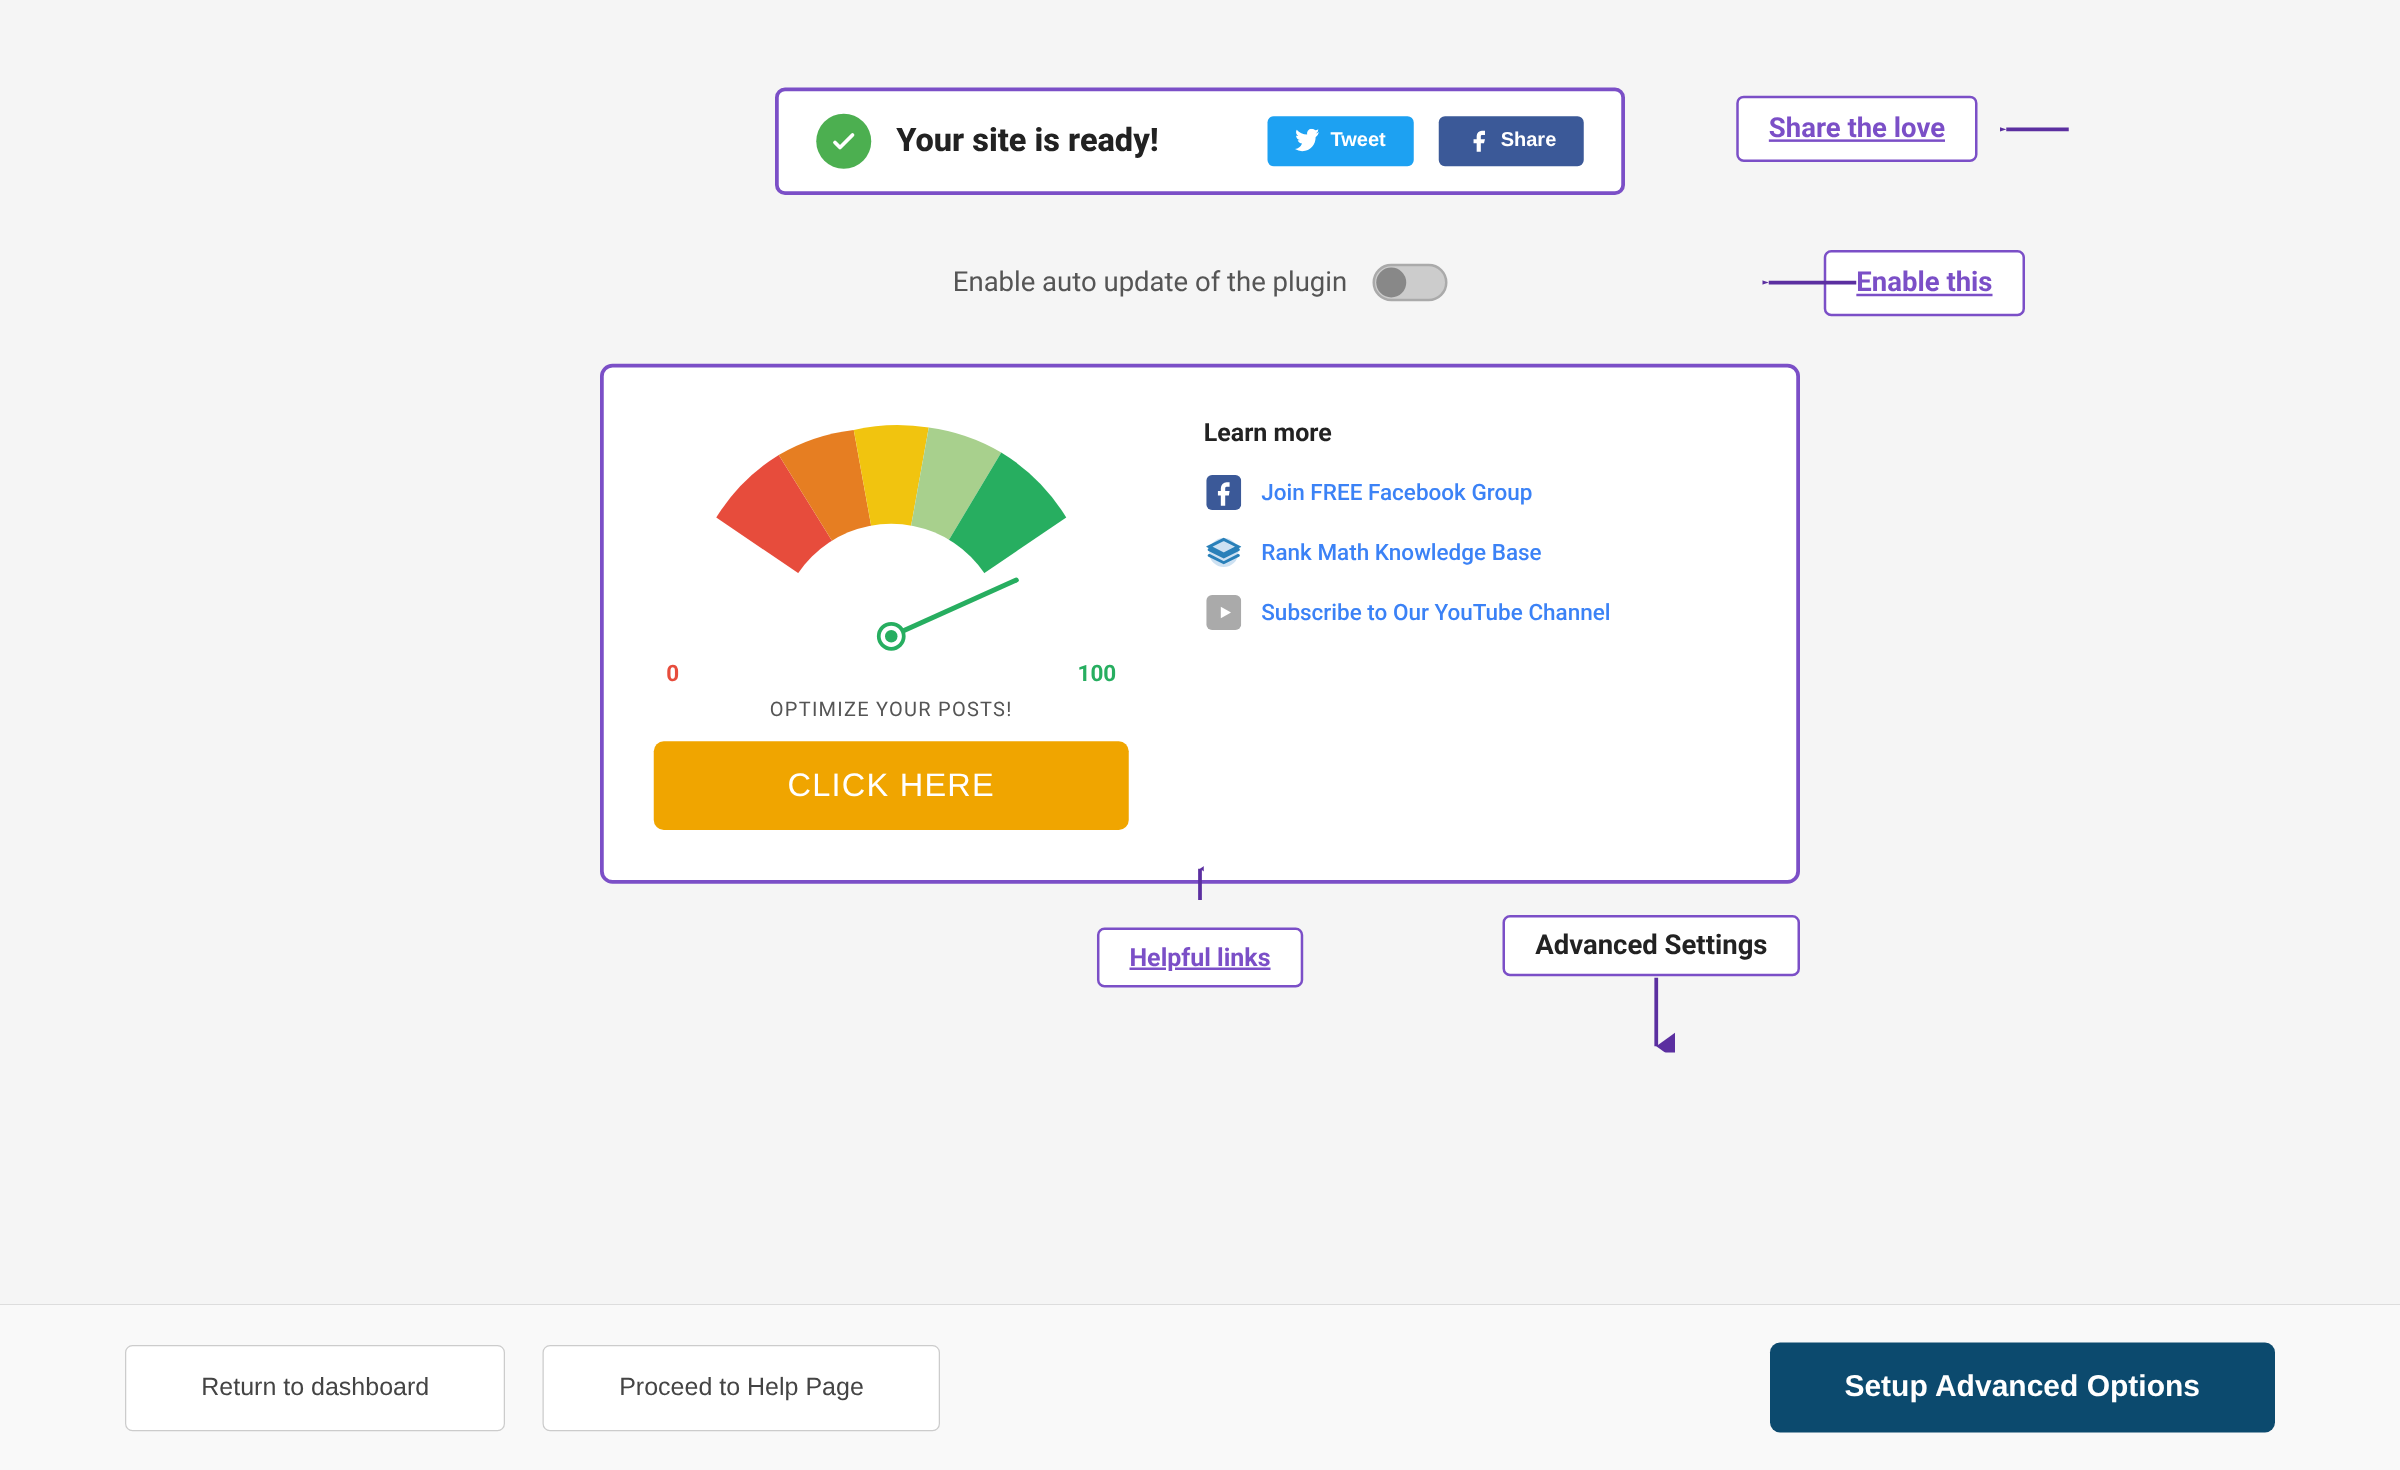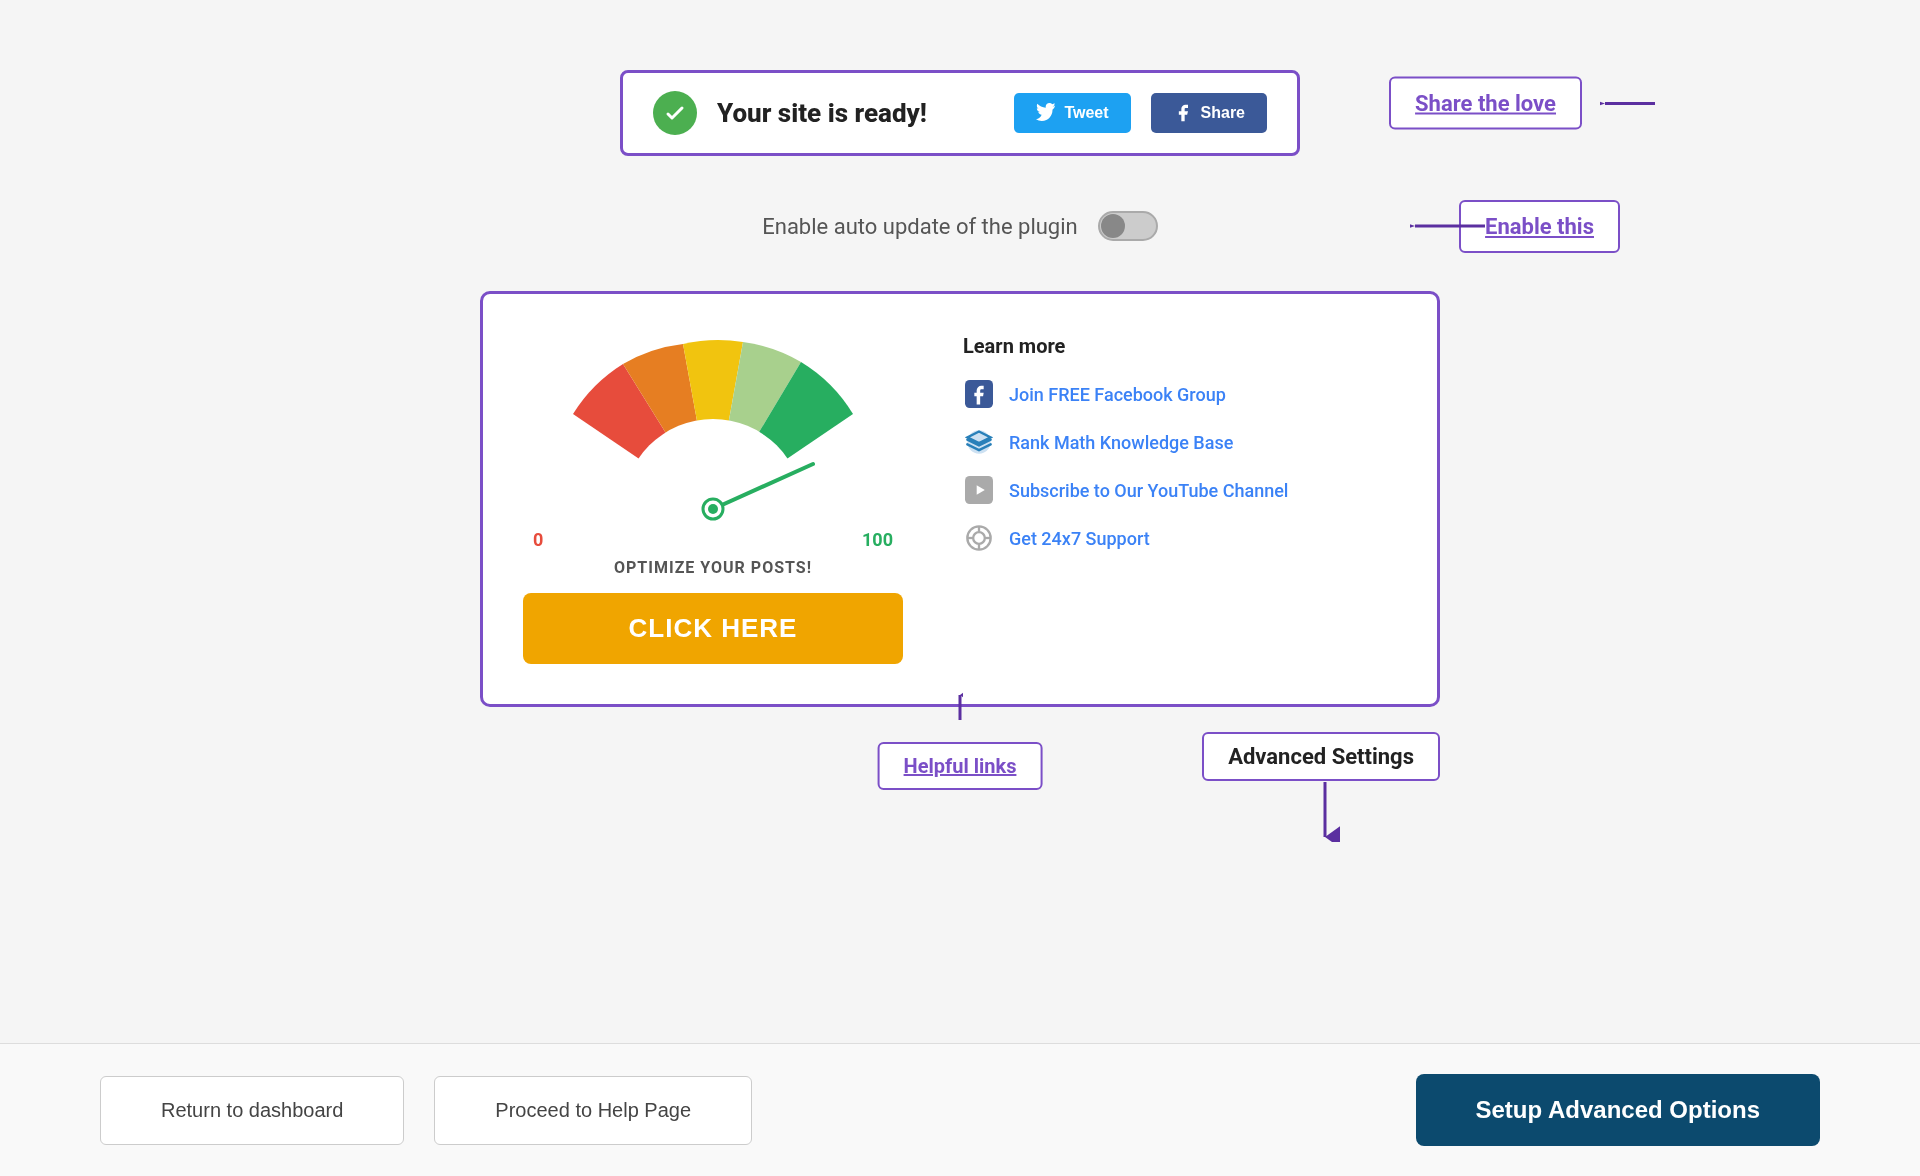--- a/index.html
+++ b/index.html
@@ -141,34 +141,34 @@
       display: flex;
       justify-content: space-between;
       width: 100%;
       padding: 0 10px;
       margin-top: 5px;
     }
     .gauge-label-0 { color: #e74c3c; font-size: 18px; font-weight: 700; }
     .gauge-label-100 { color: #27ae60; font-size: 18px; font-weight: 700; }
     .optimize-text {
       font-size: 16px;
-      font-weight: 700;
+      font-weight: 400;
       letter-spacing: 1px;
       color: #555;
       margin-top: 8px;
       text-transform: uppercase;
     }
     .click-here-btn {
       background: #f0a500;
       color: #fff;
       border: none;
       border-radius: 8px;
       padding: 20px 48px;
       font-size: 26px;
-      font-weight: 700;
+      font-weight: 400;
       cursor: pointer;
       letter-spacing: 1px;
       margin-top: 16px;
       width: 100%;
     }
 
     
     .learn-more-section {
       flex: 1;
     }
@@ -404,33 +404,20 @@
         </li>
         <li>
           <div class="link-icon">
             <svg width="28" height="28" viewBox="0 0 24 24">
                 <rect width="24" height="24" rx="4" fill="#aaa"></rect>
                 <polygon points="10,8 17,12 10,16" fill="white"></polygon>
               </svg>
           </div>
           <a>Subscribe to Our YouTube Channel</a>
         </li>
-        <li>
-          <div class="link-icon">
-            <svg width="28" height="28" viewBox="0 0 24 24" fill="none">
-                <circle cx="12" cy="12" r="10" stroke="#aaa" stroke-width="2"></circle>
-                <circle cx="12" cy="12" r="5" stroke="#aaa" stroke-width="2"></circle>
-                <line x1="12" y1="2" x2="12" y2="7" stroke="#aaa" stroke-width="2"></line>
-                <line x1="12" y1="17" x2="12" y2="22" stroke="#aaa" stroke-width="2"></line>
-                <line x1="2" y1="12" x2="7" y2="12" stroke="#aaa" stroke-width="2"></line>
-                <line x1="17" y1="12" x2="22" y2="12" stroke="#aaa" stroke-width="2"></line>
-              </svg>
-          </div>
-          <a>Get 24x7 Support</a>
-        </li>
       </ul>
     </div>
   </div>
 
   <div class="annotations-row" style="width:960px; position:relative; height:130px; margin-top:5px;">
 
     <div style="position:absolute; left:50%; transform:translateX(-50%); top:30px; border:2.5px solid #7b4fc7; border-radius:6px; padding:10px 24px; background:#fff;">
       <a style="color:#7b4fc7; font-size:20px; font-weight:700; text-decoration:underline; cursor:pointer;">Helpful links</a>
     </div>
 

